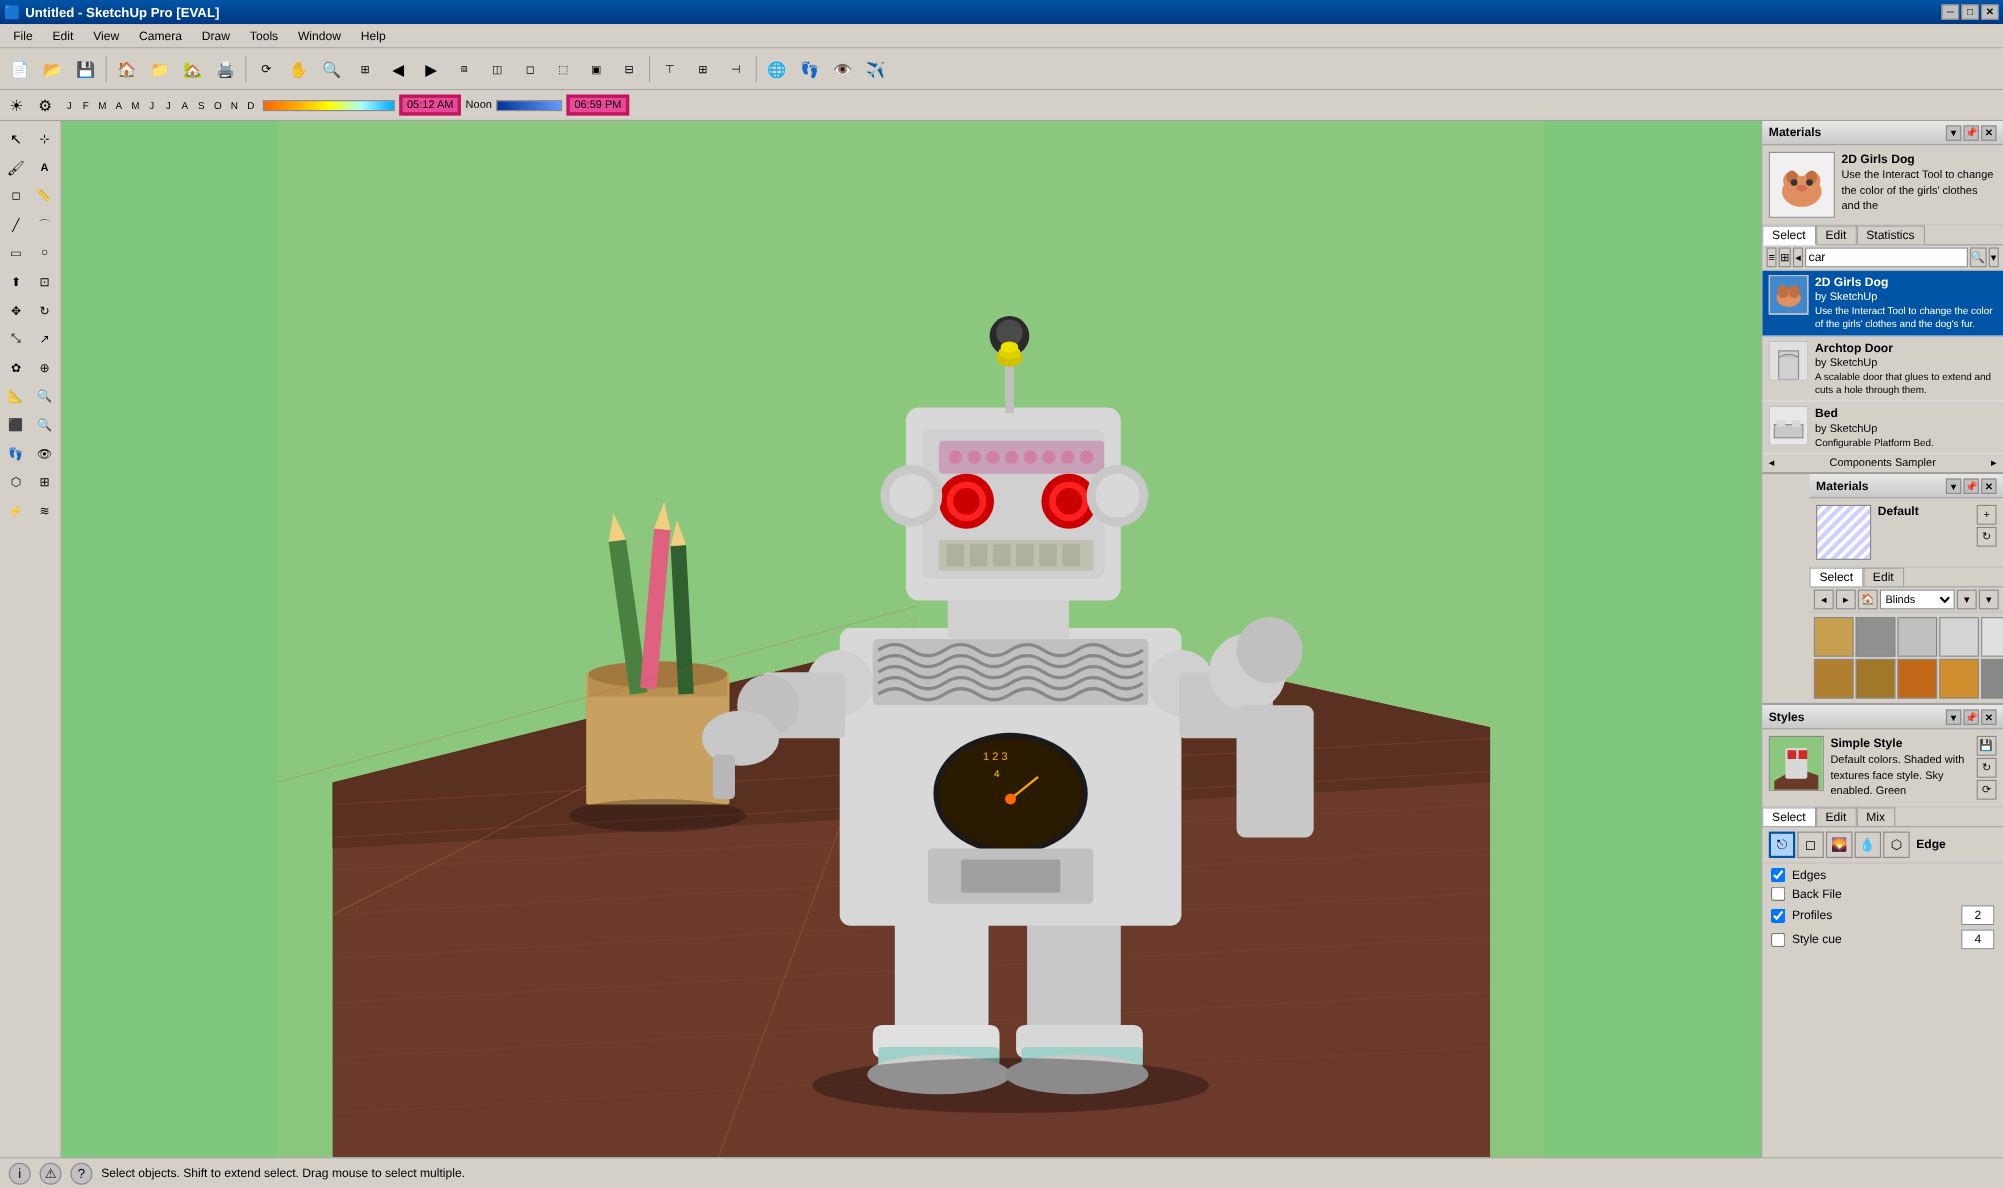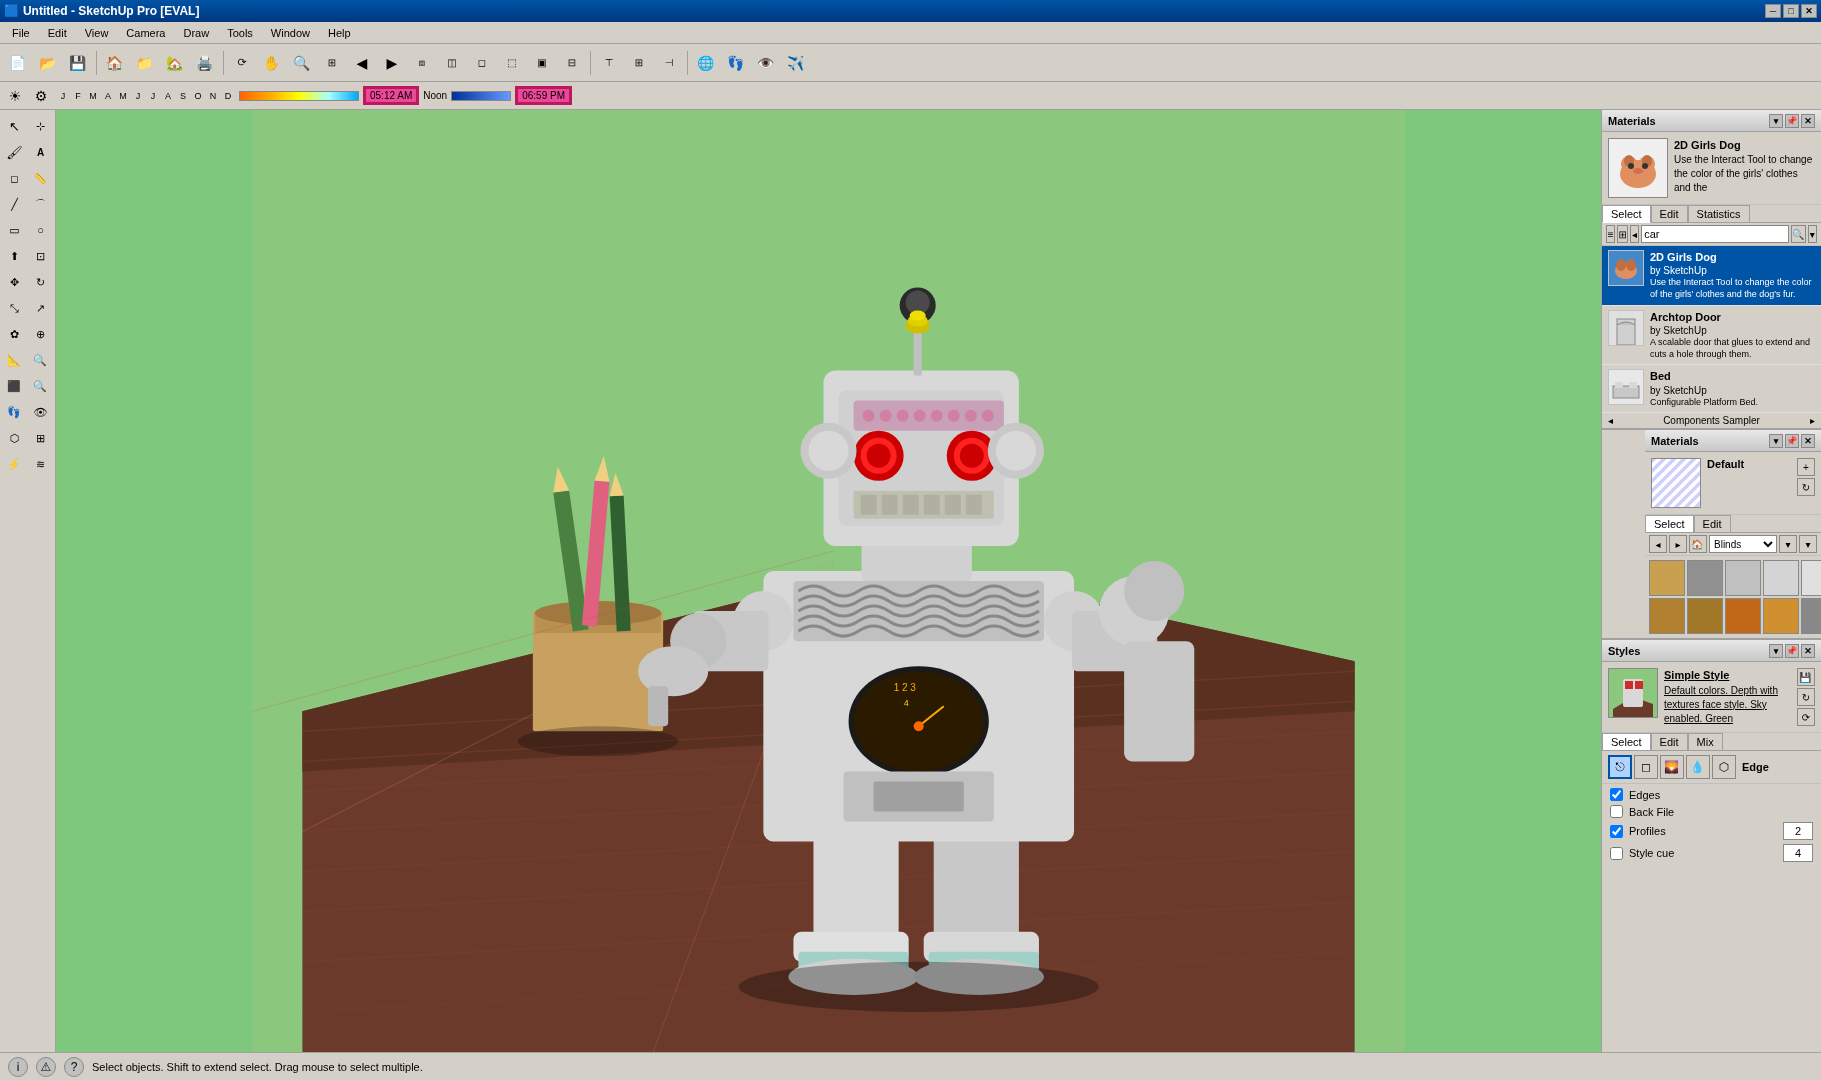--- a/index.html
+++ b/index.html
@@ -341,21 +341,21 @@
       padding: 6px;
       border-bottom: 1px solid #c0c0c0;
       align-items: flex-start;
     }
     .style-thumb {
       width: 50px; height: 50px;
       background: #e0e0e0;
       border: 1px solid #888;
       display: flex; align-items: center; justify-content: center;
     }
-    .style-desc { font-size: 10px; line-height: 1.4; text-decoration: underline; }
+    .style-desc { font-size: 10px; line-height: 1.4; }
     .style-name { font-weight: bold; font-size: 11px; }
 
     .style-tabs {
       display: flex;
       border-bottom: 1px solid #a0a0a0;
     }
     .style-tab {
       padding: 2px 8px;
       border: 1px solid #a0a0a0;
       border-bottom: none;
@@ -854,21 +854,21 @@
           <svg width="48" height="48" viewBox="0 0 48 48">
             <rect width="48" height="48" fill="#8bc87e"></rect>
             <polygon points="4,40 24,28 44,35 44,48 4,48" fill="#6b3a2a"></polygon>
             <rect x="14" y="10" width="20" height="28" fill="#d8d8d8" rx="2"></rect>
             <rect x="16" y="12" width="8" height="8" fill="#cc0000" opacity="0.8"></rect>
             <rect x="26" y="12" width="8" height="8" fill="#cc0000" opacity="0.8"></rect>
           </svg>
         </div>
         <div class="style-desc">
           <div class="style-name">Simple Style</div>
-          <div style="font-size:10px;">Default colors. Depth with textures face style. Sky enabled. Green</div>
+          <div style="font-size:10px;">Default colors. Shaded with textures face style. Sky enabled. Green</div>
         </div>
         <div style="margin-left:auto;display:flex;flex-direction:column;gap:2px;">
           <div class="icon-btn">💾</div>
           <div class="icon-btn">↻</div>
           <div class="icon-btn">⟳</div>
         </div>
       </div>
 
       <div class="style-tabs">
         <div class="style-tab active">Select</div>

